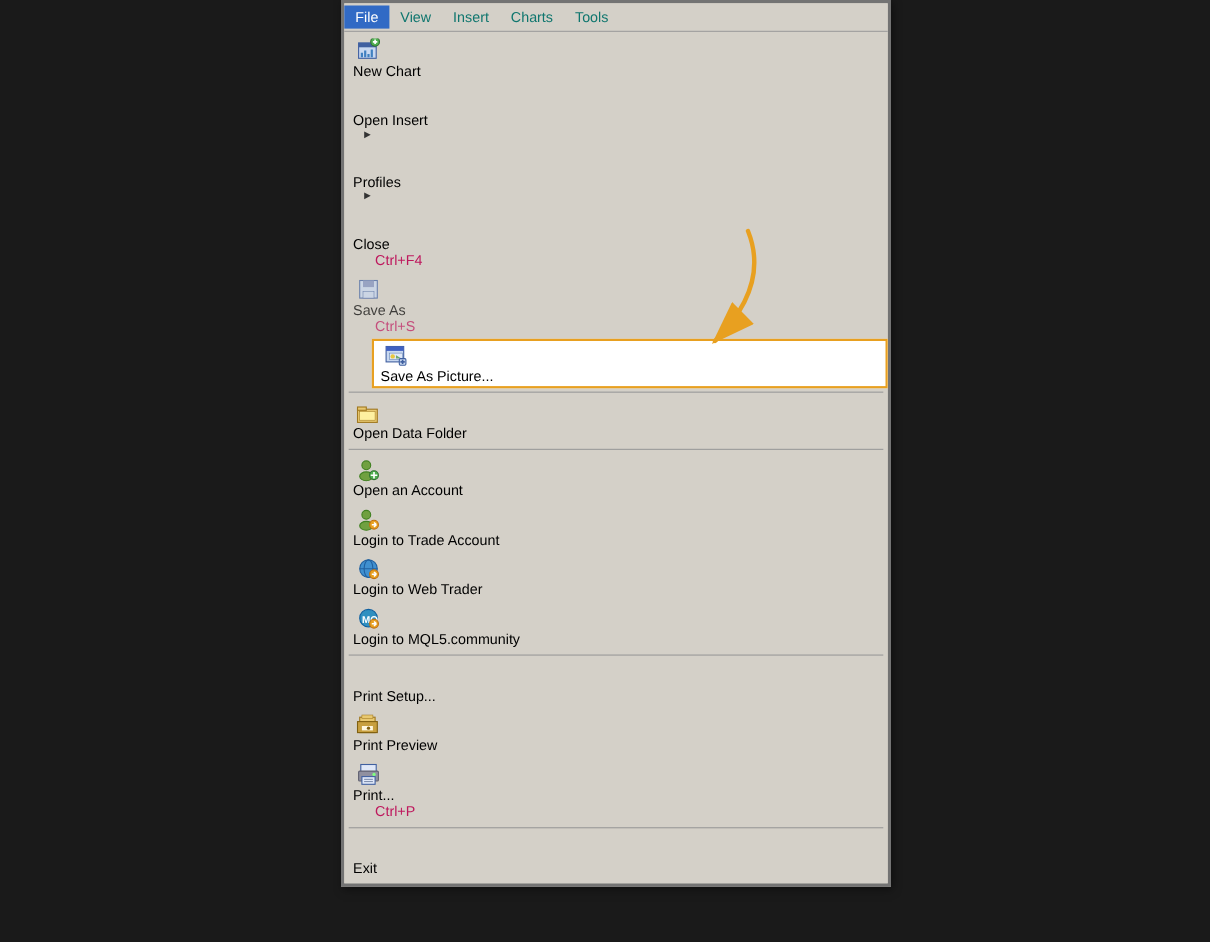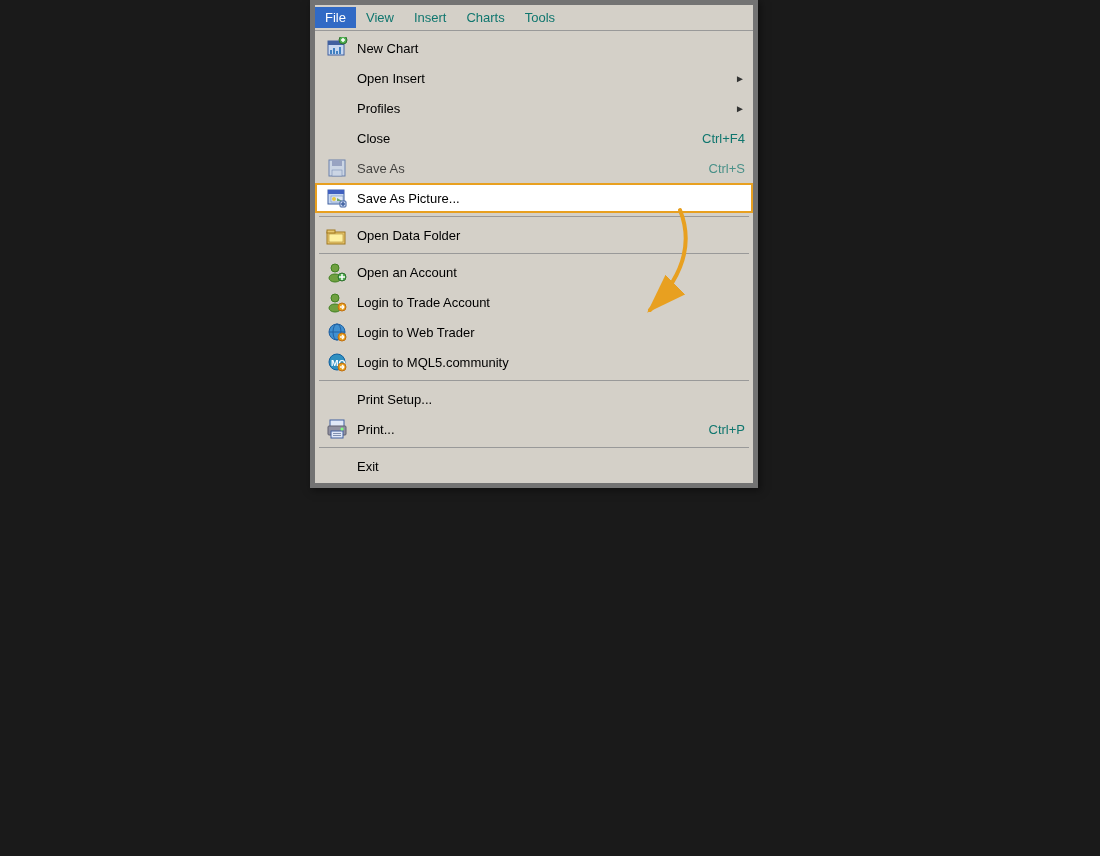--- a/index.html
+++ b/index.html
@@ -11,23 +11,23 @@
       font-family: 'Segoe UI', Tahoma, Geneva, Verdana, sans-serif;
       font-size: 14px;
       overflow: hidden;
       position: relative;
     }
 
     .menu-container {
       position: absolute;
       top: 0;
       left: 310px;
-      width: 448px;
+      width: 500px;
       background: #d4d0c8;
-      border: 5px solid #737373;
+      border: 3px solid #737373;
       box-shadow: 2px 2px 8px rgba(0,0,0,0.5);
     }
 
     
     .menu-bar {
       display: flex;
       background: #d4d0c8;
       border-bottom: 1px solid #999;
       padding: 2px 0;
     }
@@ -45,53 +45,55 @@
     }
 
     
     .menu-list {
       background: #d4d0c8;
       padding: 2px 0;
     }
 
     .menu-item {
       display: flex;
-      align-items: center;
+      align-items: flex-start;
       padding: 4px 8px;
       cursor: pointer;
       min-height: 26px;
       position: relative;
+      flex-direction: column;
     }
 
     .menu-item.highlighted {
       background: #fff;
       outline: 2px solid #e8a020;
       outline-offset: -2px;
+      margin-left: 25px;
     }
 
     .menu-item .icon-area {
       width: 28px;
       height: 22px;
       display: flex;
       align-items: center;
       justify-content: center;
       margin-right: 6px;
       flex-shrink: 0;
     }
 
     .menu-item .label {
       flex: 1;
       font-size: 13px;
       color: inherit;
     }
 
     .menu-item .shortcut {
-      margin-left: 35px;
+      margin-left: 20px;
       font-size: 13px;
-      color: #0f766e;
+      color: #be185d;
     }
 
     .menu-item .arrow {
       margin-left: 8px;
       font-size: 10px;
       color: #333;
     }
 
     .separator {
       height: 1px;
@@ -259,20 +261,32 @@
       <span class="label">Login to MQL5.community</span>
     </div>
 
     <div class="separator"></div>
 
     <div class="menu-item">
       <div class="icon-area"></div>
       <span class="label">Print Setup...</span>
     </div>
 
+    <div class="menu-item">
+      <div class="icon-area">
+        <svg width="22" height="22" viewBox="0 0 22 22">
+          <rect x="3" y="4" width="14" height="14" fill="#e8c870" stroke="#a07820" stroke-width="1"></rect>
+          <rect x="5" y="2" width="10" height="3" fill="#e8c870" stroke="#a07820" stroke-width="0.5"></rect>
+          <rect x="1" y="8" width="18" height="10" fill="#c8a040" stroke="#806010" stroke-width="1"></rect>
+          <rect x="5" y="12" width="10" height="4" fill="#fff8e0"></rect>
+          <circle cx="11" cy="14" r="1.5" fill="#806010"></circle>
+        </svg>
+      </div>
+      <span class="label">Print Preview</span>
+    </div>
 
     <div class="menu-item">
       <div class="icon-area">
         <svg width="22" height="22" viewBox="0 0 22 22">
           <rect x="4" y="2" width="14" height="8" fill="#e0e8f8" stroke="#4060a0" stroke-width="1"></rect>
           <rect x="2" y="8" width="18" height="9" fill="#9090a0" stroke="#606070" stroke-width="1" rx="1"></rect>
           <rect x="5" y="13" width="12" height="7" fill="#e0e8f8" stroke="#4060a0" stroke-width="1"></rect>
           <rect x="7" y="15" width="8" height="1" fill="#8090b0"></rect>
           <rect x="7" y="17" width="8" height="1" fill="#8090b0"></rect>
           <circle cx="16" cy="11" r="1.5" fill="#80ff80"></circle>

